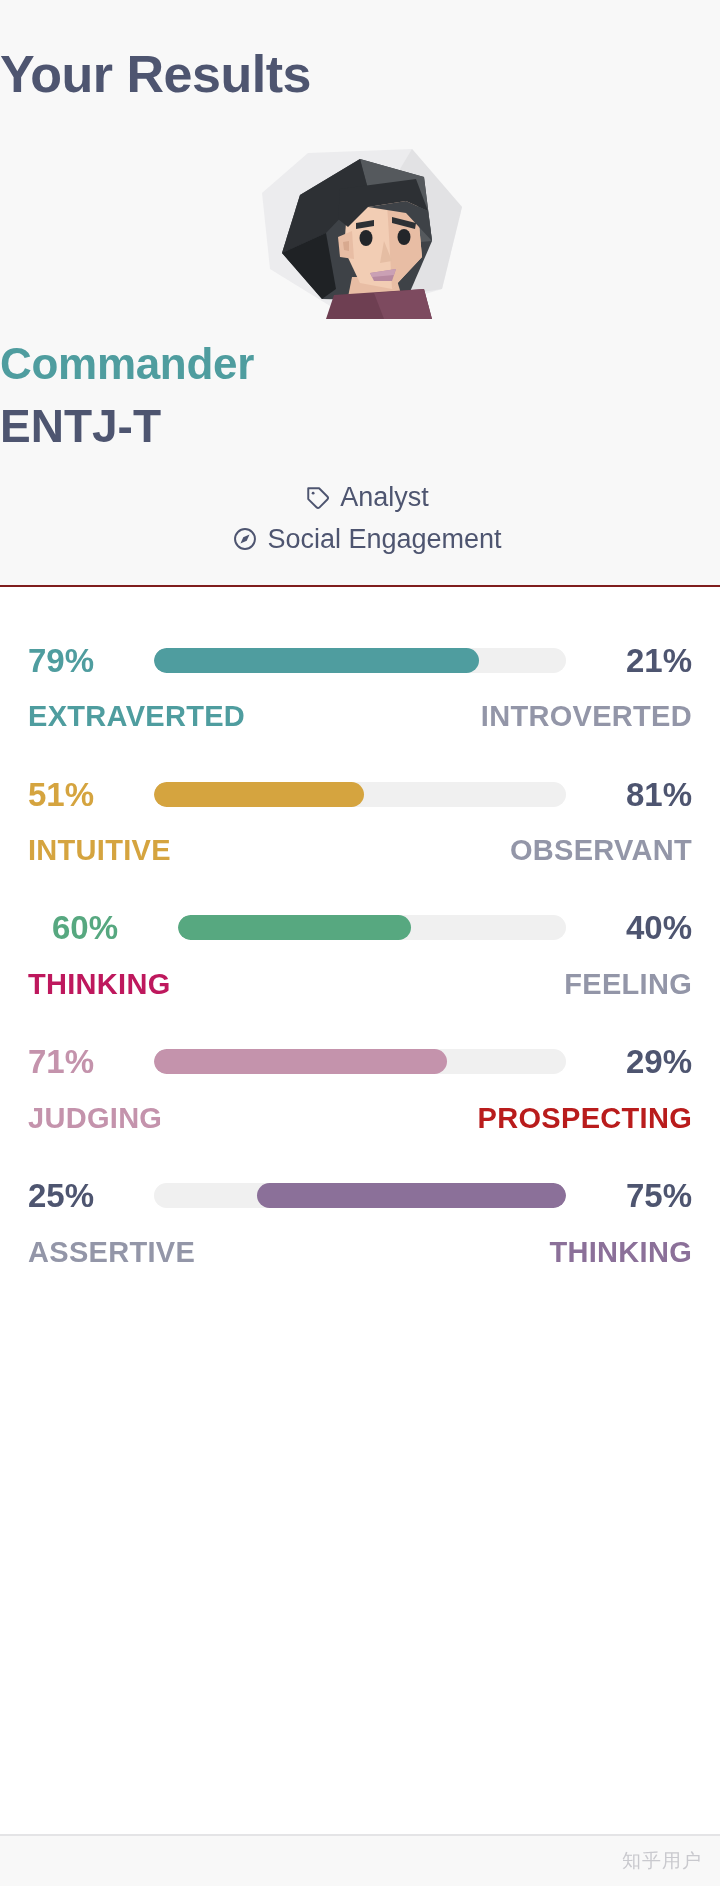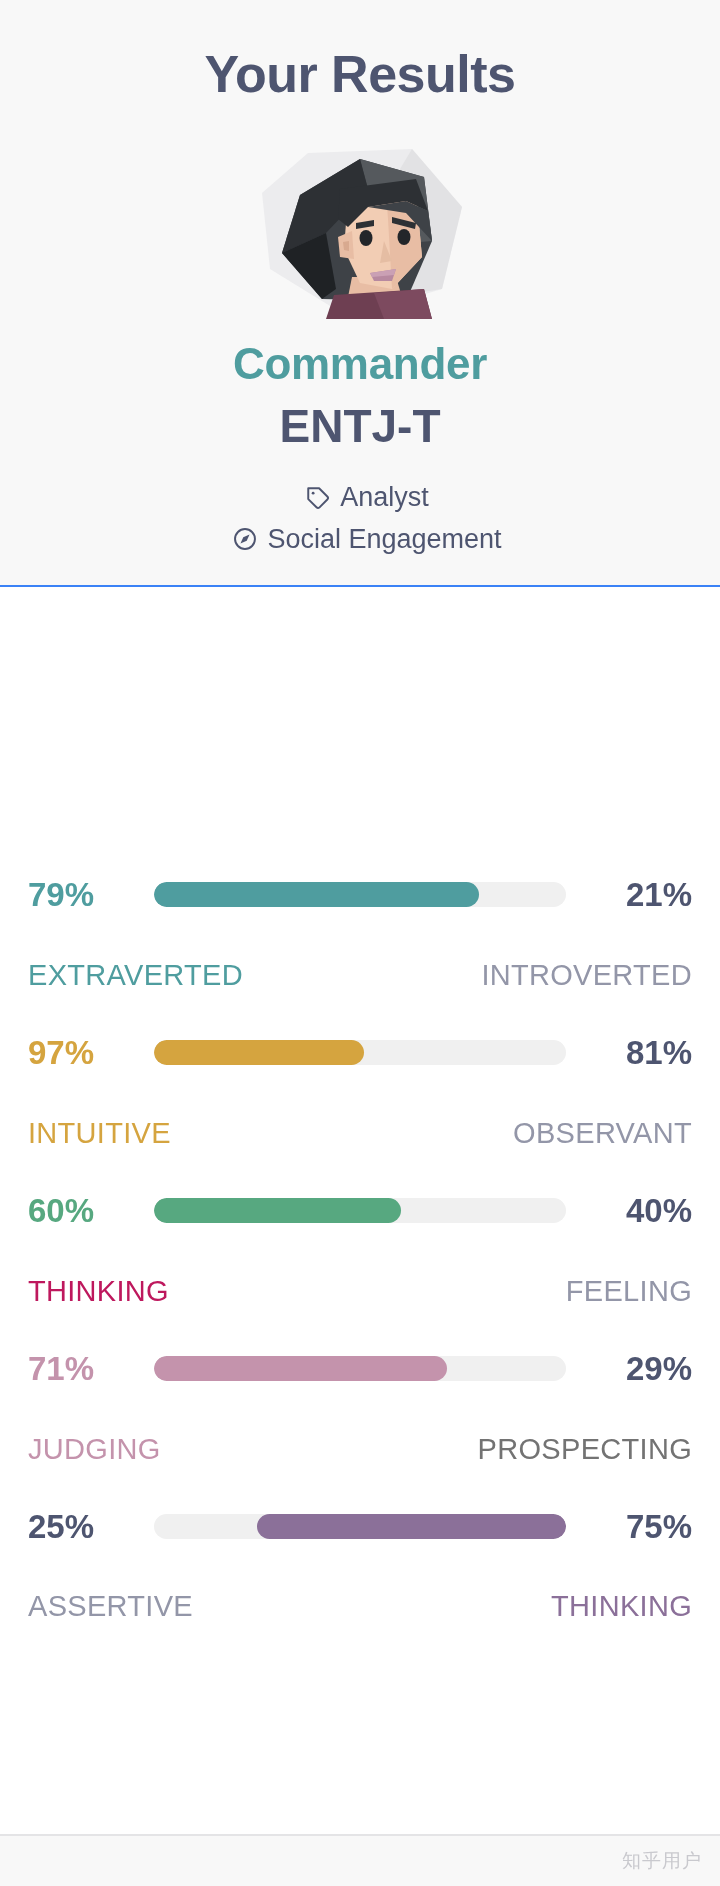--- a/index.html
+++ b/index.html
@@ -17,22 +17,22 @@
     height: 1886px;
     background: #ffffff;
     display: flex;
     flex-direction: column;
   }
 
   
   .header {
     background: #f8f8f8;
     padding: 46px 0 30px 0;
-    text-align: center;
-    border-bottom: 2px solid #3b82f6;
+    text-align: left;
+    border-bottom: 2px solid #7f1d1d;
     flex: 0 0 auto;
   }
   .page-title {
     font-size: 52px;
     font-weight: bold;
     color: #4e5570;
     letter-spacing: -0.5px;
     line-height: 1.1;
   }
 
@@ -80,24 +80,24 @@
     font-size: 27px;
     color: #4e5570;
     line-height: 1.2;
   }
   .meta-row svg { display: block; flex: 0 0 auto; }
 
   
   .traits {
     flex: 1 1 auto;
     background: #ffffff;
-    padding: 76px 0 0 0;
+    padding: 52px 0 0 0;
     display: flex;
     flex-direction: column;
-    justify-content: center;
+    justify-content: flex-start;
   }
   .trait {
     padding: 0 28px;
     margin-bottom: 40px;
   }
   .trait:last-child { margin-bottom: 0; }
 
   .trait-top {
     display: flex;
     align-items: center;
@@ -132,25 +132,24 @@
   .bar-fill.from-right { right: 0; }
 
   .trait-labels {
     display: flex;
     justify-content: space-between;
     align-items: baseline;
     margin-top: 20px;
   }
   .trait-label {
     font-size: 29px;
-    font-weight: normal;
+    font-weight: bold;
     letter-spacing: 0.3px;
     line-height: 1.1;
     white-space: nowrap;
-    margin-top: 24px;
   }
   .trait-label.muted { color: #9396a8; }
 
   
   .footer {
     flex: 0 0 auto;
     height: 52px;
     background: #f8f8f8;
     border-top: 2px solid #e4e4e6;
     position: relative;
@@ -252,35 +251,35 @@
         <span class="pct right" style="color: rgb(78, 85, 112);">21%</span>
       </div>
       <div class="trait-labels">
         <span class="trait-label" style="color: rgb(79, 157, 159);">EXTRAVERTED</span>
         <span class="trait-label muted" style="color: rgb(147, 150, 168);">INTROVERTED</span>
       </div>
     </div>
 
     <div class="trait">
       <div class="trait-top">
-        <span class="pct left" style="color: rgb(213, 164, 63);">97%</span>
+        <span class="pct left" style="color: rgb(213, 164, 63);">51%</span>
         <div class="bar-track">
           <div class="bar-fill from-left" style="width: 51%; background: rgb(213, 164, 63);"></div>
         </div>
         <span class="pct right" style="color: rgb(78, 85, 112);">81%</span>
       </div>
       <div class="trait-labels">
         <span class="trait-label" style="color: rgb(213, 164, 63);">INTUITIVE</span>
         <span class="trait-label muted" style="color: rgb(147, 150, 168);">OBSERVANT</span>
       </div>
     </div>
 
     <div class="trait">
       <div class="trait-top">
-        <span class="pct left" style="color: rgb(87, 168, 128);">60%</span>
+        <span class="pct left" style="color: rgb(87, 168, 128); margin-left: 24px;">60%</span>
         <div class="bar-track">
           <div class="bar-fill from-left" style="width: 60%; background: rgb(87, 168, 128);"></div>
         </div>
         <span class="pct right" style="color: rgb(78, 85, 112);">40%</span>
       </div>
       <div class="trait-labels">
         <span class="trait-label" style="color: #be185d;">THINKING</span>
         <span class="trait-label muted" style="color: rgb(147, 150, 168);">FEELING</span>
       </div>
     </div>
@@ -288,21 +287,21 @@
     <div class="trait">
       <div class="trait-top">
         <span class="pct left" style="color: rgb(196, 147, 172);">71%</span>
         <div class="bar-track">
           <div class="bar-fill from-left" style="width: 71%; background: rgb(196, 147, 172);"></div>
         </div>
         <span class="pct right" style="color: rgb(78, 85, 112);">29%</span>
       </div>
       <div class="trait-labels">
         <span class="trait-label" style="color: rgb(196, 147, 172);">JUDGING</span>
-        <span class="trait-label muted" style="color: #737373;">PROSPECTING</span>
+        <span class="trait-label muted" style="color: #b91c1c;">PROSPECTING</span>
       </div>
     </div>
 
     <div class="trait">
       <div class="trait-top">
         <span class="pct left" style="color: rgb(78, 85, 112);">25%</span>
         <div class="bar-track">
           <div class="bar-fill from-right" style="width: 75%; background: rgb(139, 112, 153);"></div>
         </div>
         <span class="pct right" style="color: rgb(78, 85, 112);">75%</span>

